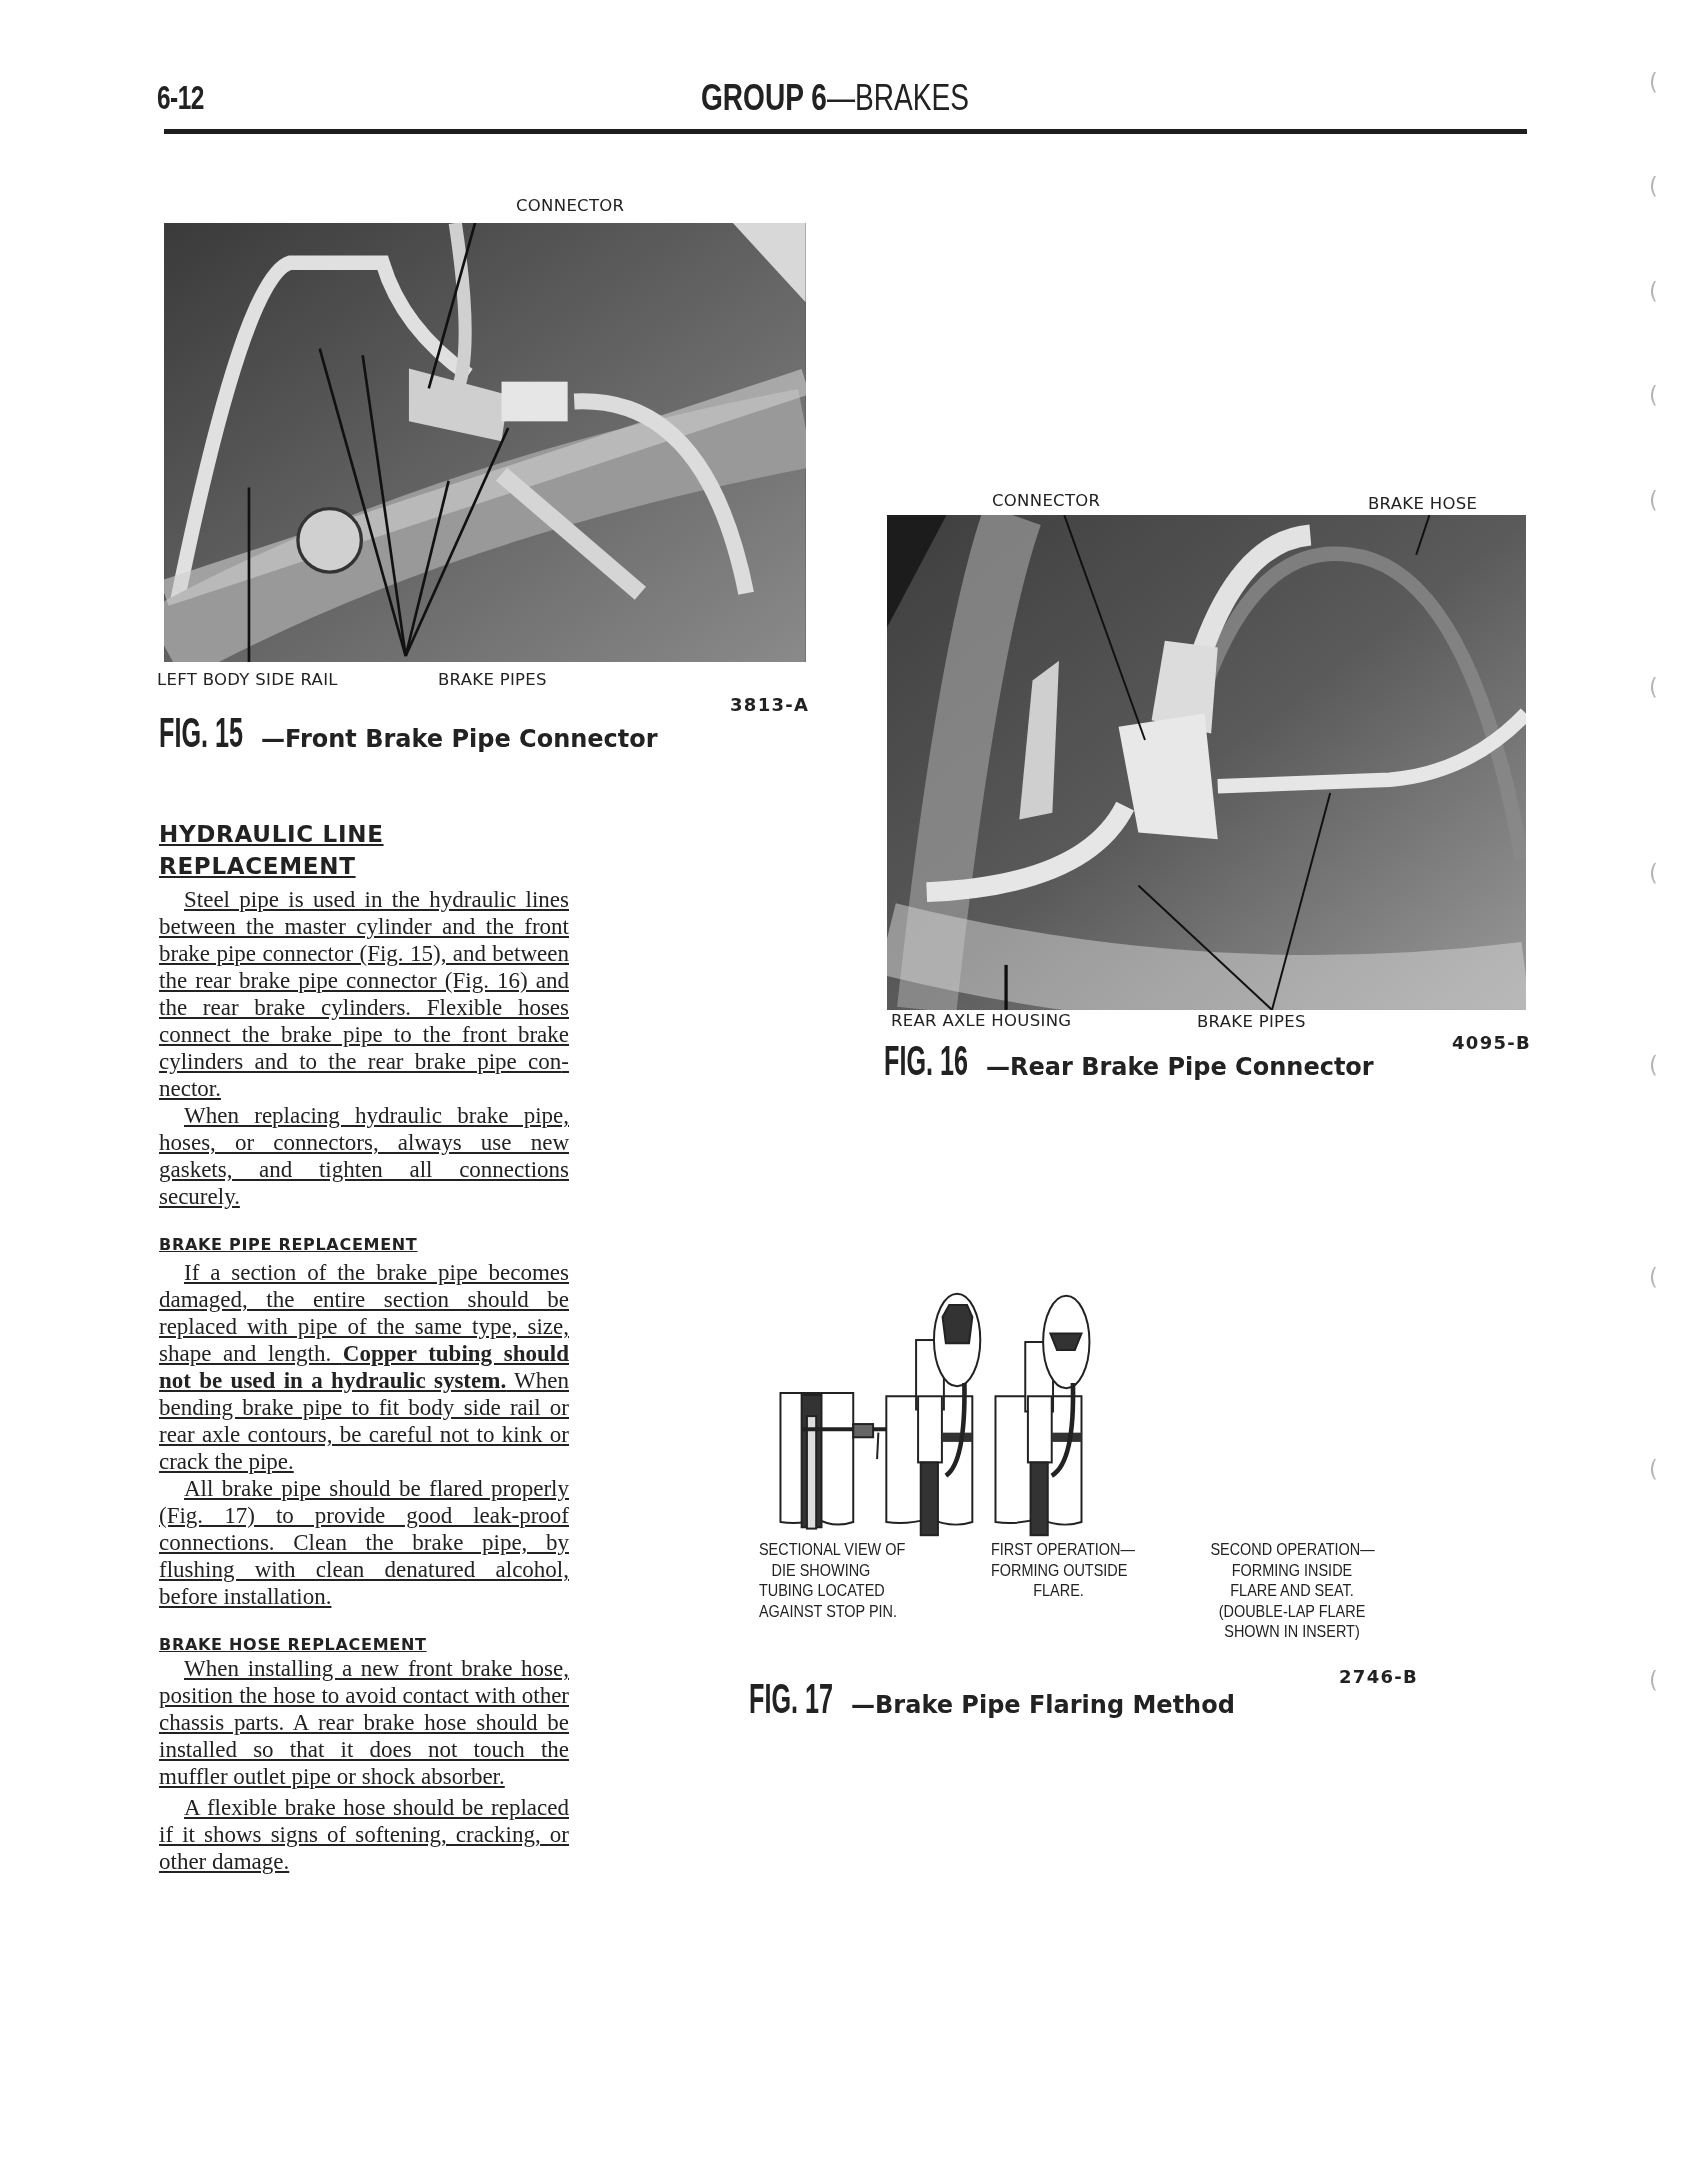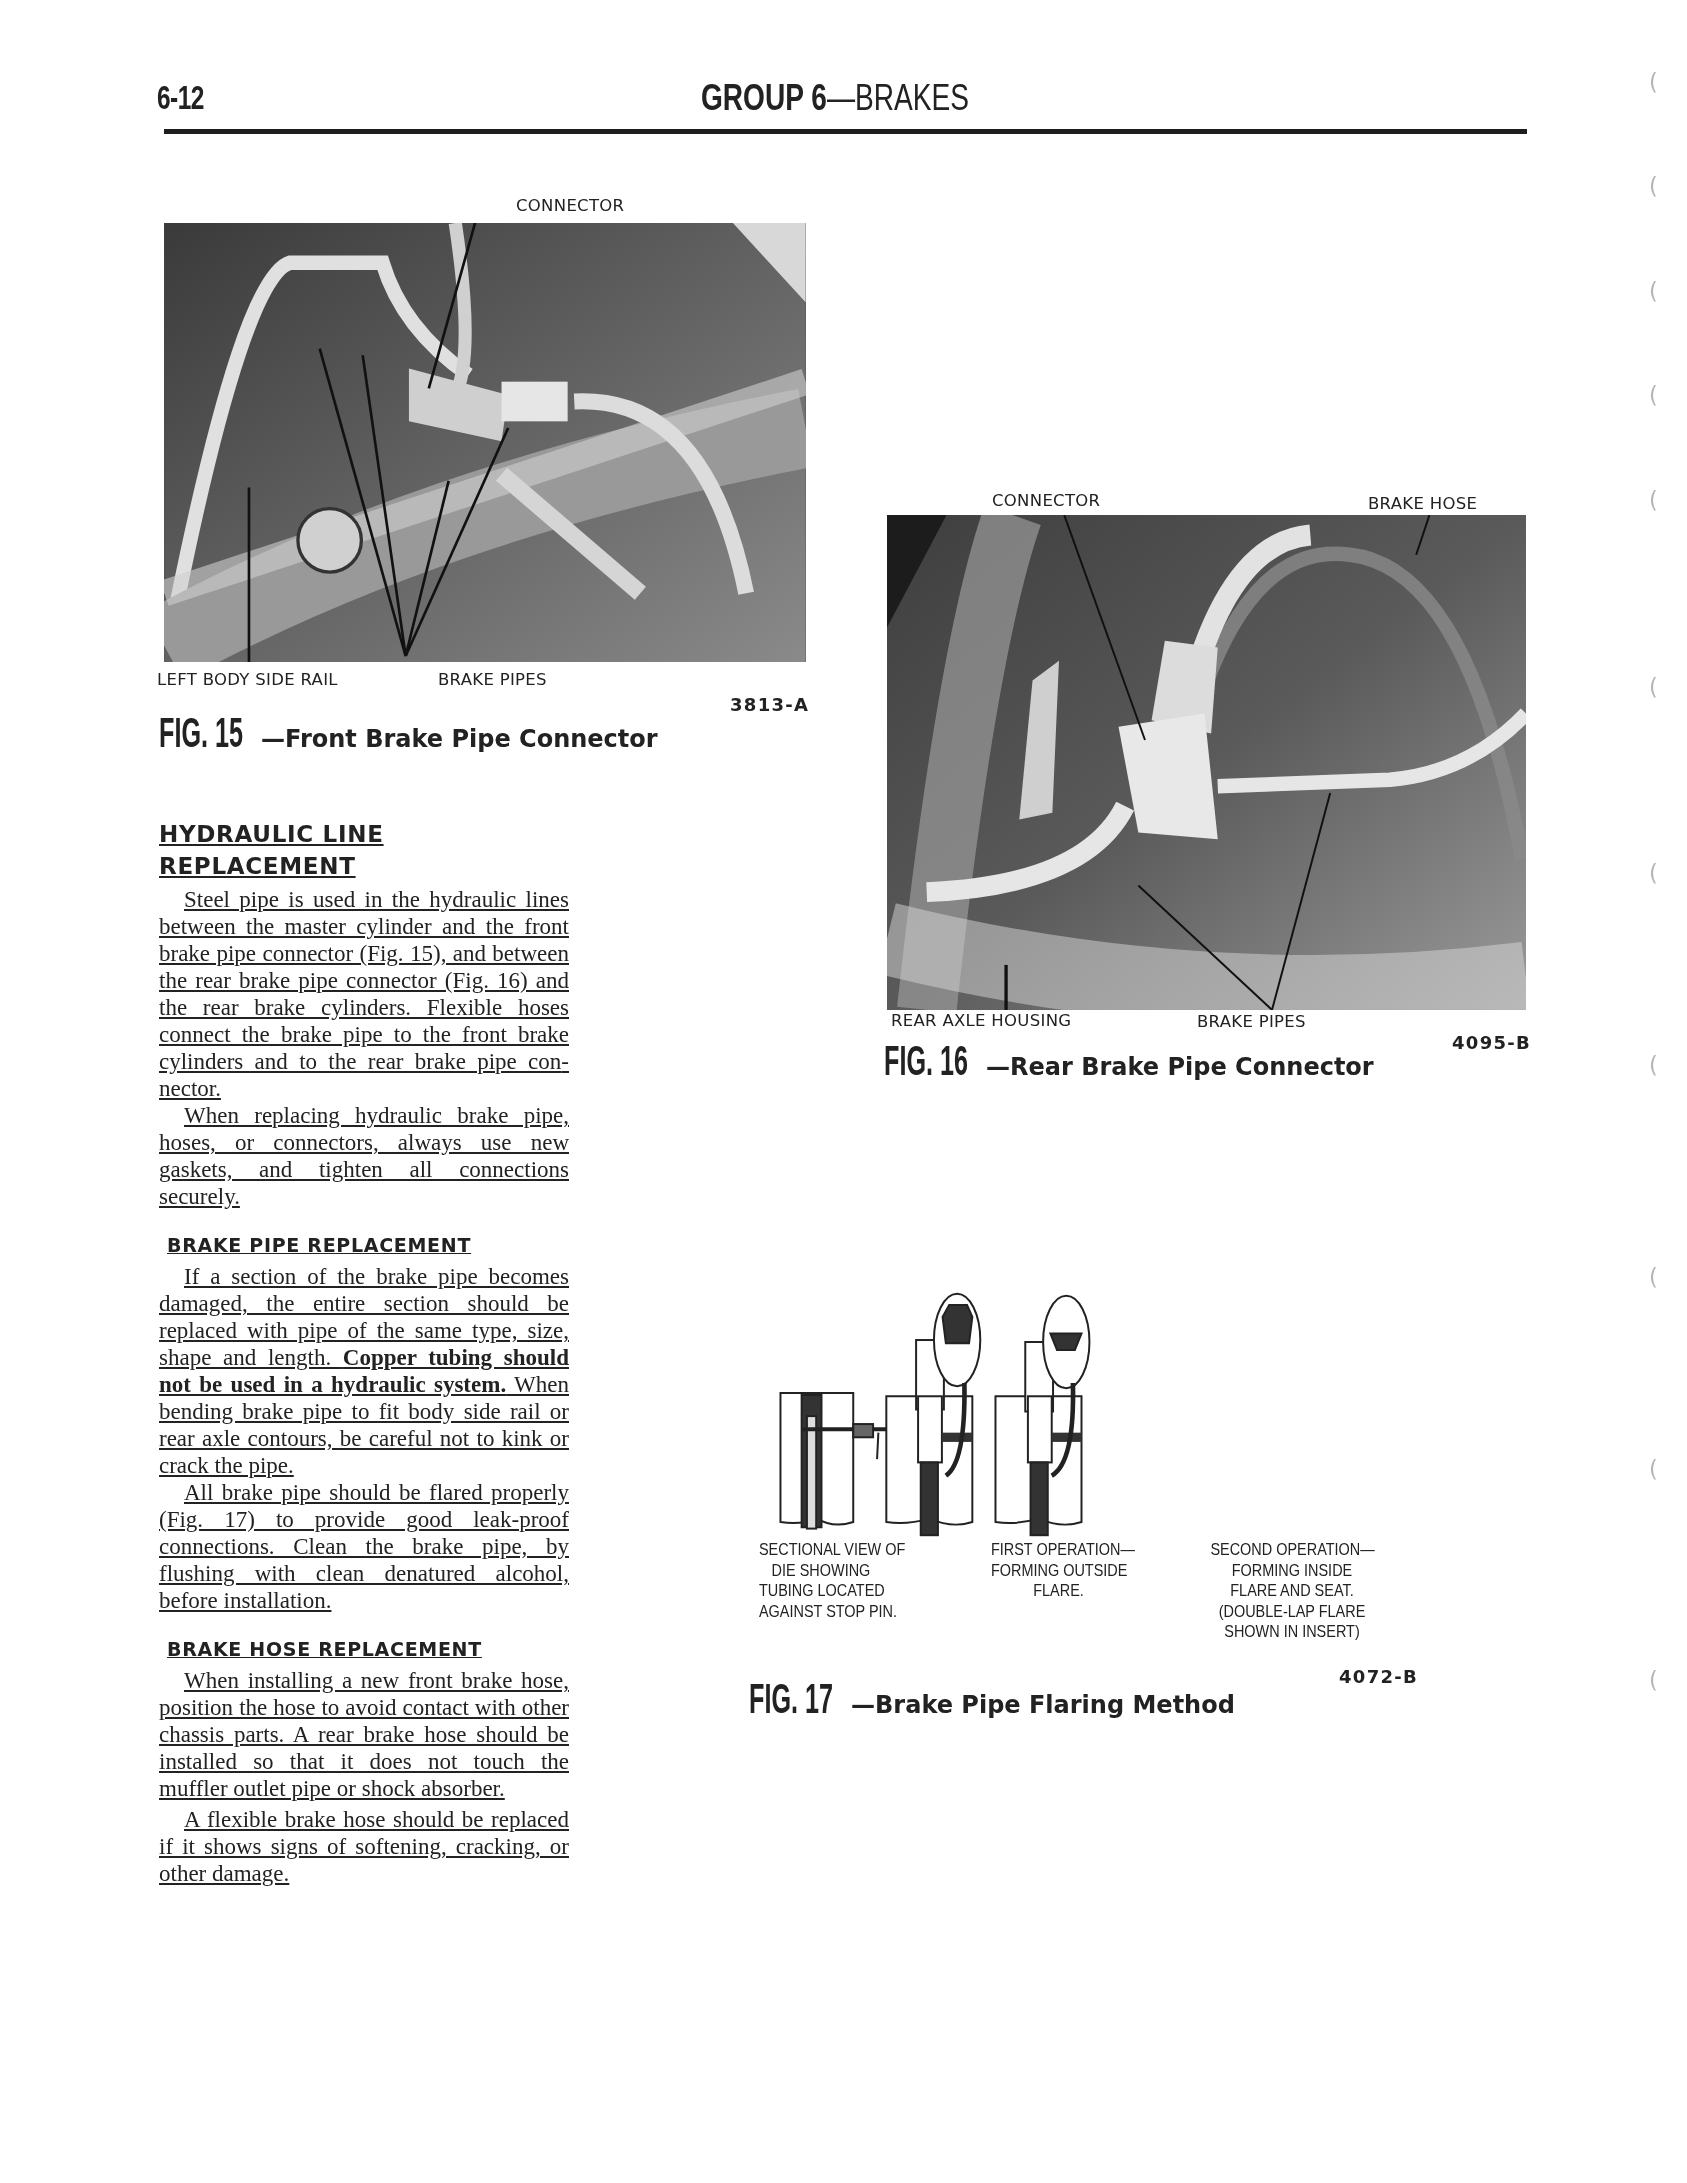--- a/index.html
+++ b/index.html
@@ -16,21 +16,21 @@
   .photo { background: #4a4a4a; overflow: hidden; }
   .callout { font-family: "DejaVu Sans", sans-serif; font-size: 16.5px; color: #222; white-space: nowrap; letter-spacing: 0.3px; }
   .fig-id { font-family: "DejaVu Sans", sans-serif; font-weight: bold; font-size: 18px; color: #222; letter-spacing: 1.3px; margin-top: 20px; }
   .fig-caption { font-family: "Liberation Sans", sans-serif; white-space: nowrap; color: #222; }
   .fig-caption .num { font-weight: bold; font-size: 42px; display: inline-block; transform: scaleX(0.6); transform-origin: left bottom; margin-right: -38px; }
   .fig-caption .title { font-family: "DejaVu Sans", sans-serif; font-weight: bold; font-size: 24px; margin-top: 36px; }
 
   
   .col { left: 159px; width: 410px; }
   .h2 { font-family: "DejaVu Sans", sans-serif; font-weight: bold; font-size: 23px; line-height: 32px; color: #222; letter-spacing: 0.7px; margin: 0; }
-  .h3 { font-family: "DejaVu Sans", sans-serif; font-weight: bold; font-size: 19px; line-height: 20px; letter-spacing: 0.7px; color: #222; margin: 8px; }
+  .h3 { font-family: "DejaVu Sans", sans-serif; font-weight: bold; font-size: 16px; line-height: 20px; letter-spacing: 0.7px; color: #222; margin: 0; }
   .p { font-family: "Liberation Serif", serif; font-size: 23px; line-height: 27px; text-align: justify; text-indent: 25px; margin: 0; color: #222; hyphens: manual; }
   .p b { font-weight: bold; }
 
   .fig17-label { font-family: "Liberation Sans", sans-serif; font-size: 17px; line-height: 20.5px; text-align: center; color: #222; white-space: nowrap; transform: scaleX(0.85); transform-origin: center top; }
   .margin-mark { color: #b5b5b5; font-family: "DejaVu Sans", sans-serif; font-size: 22.5px; }
 </style>
 </head>
 <body>
 
 <div class="abs page-num">6-12</div>
@@ -166,21 +166,21 @@
   <div>FORMING OUTSIDE</div>
   <div>FLARE.</div>
 </div>
 <div class="abs fig17-label" style="left:1196px; top:1540px; width:192px;">
   <div>SECOND OPERATION—</div>
   <div>FORMING INSIDE</div>
   <div>FLARE AND SEAT.</div>
   <div>(DOUBLE-LAP FLARE</div>
   <div>SHOWN IN INSERT)</div>
 </div>
-<div class="abs fig-id" style="left:1339px; top:1646px;">4072-B</div>
+<div class="abs fig-id" style="left:1339px; top:1646px;">2746-B</div>
 <div class="abs fig-caption" style="left:749px; top:1675px;"><span class="num">FIG. 17</span><span class="title">—Brake Pipe Flaring Method</span></div>
 
 <div class="abs margin-mark" style="left:1649px; top:69px;">(</div>
 <div class="abs margin-mark" style="left:1649px; top:173px;">(</div>
 <div class="abs margin-mark" style="left:1649px; top:278px;">(</div>
 <div class="abs margin-mark" style="left:1649px; top:382px;">(</div>
 <div class="abs margin-mark" style="left:1649px; top:487px;">(</div>
 <div class="abs margin-mark" style="left:1649px; top:674px;">(</div>
 <div class="abs margin-mark" style="left:1649px; top:860px;">(</div>
 <div class="abs margin-mark" style="left:1649px; top:1052px;">(</div>

